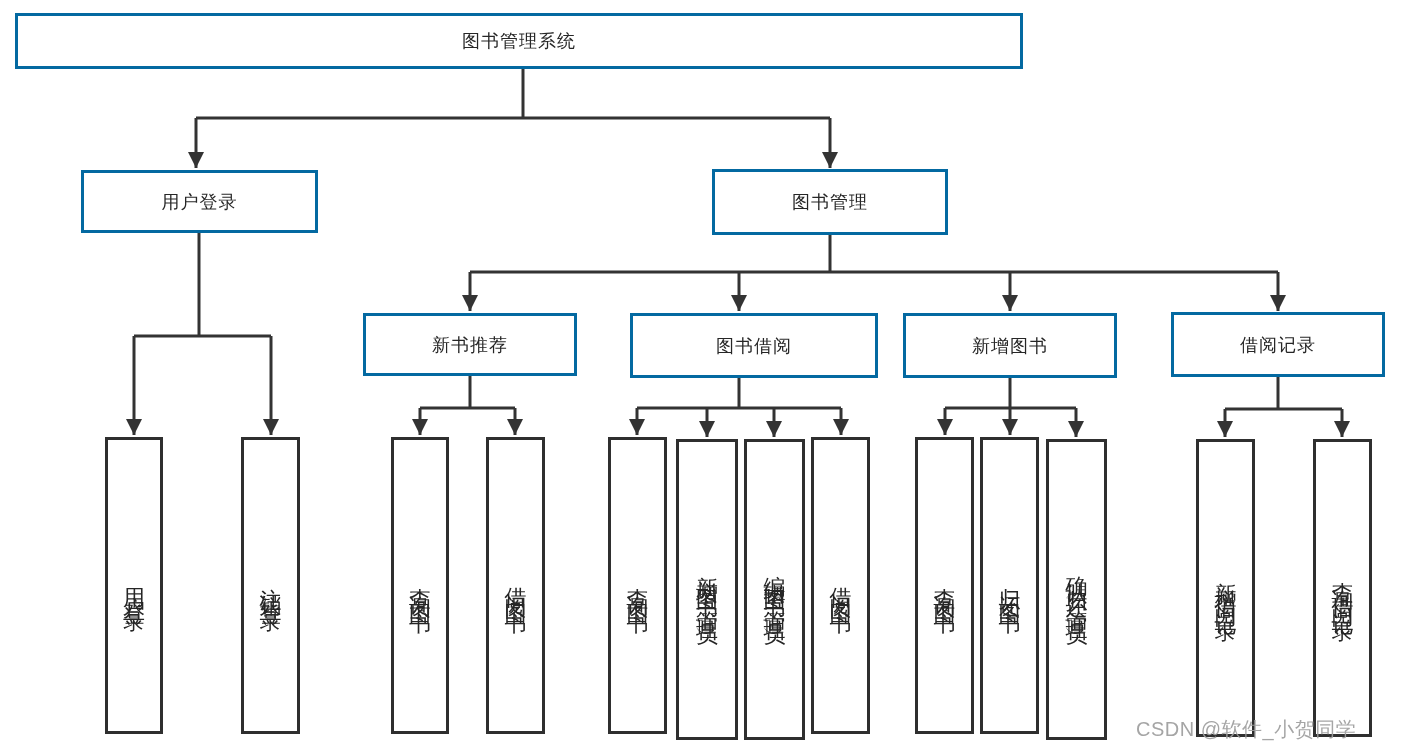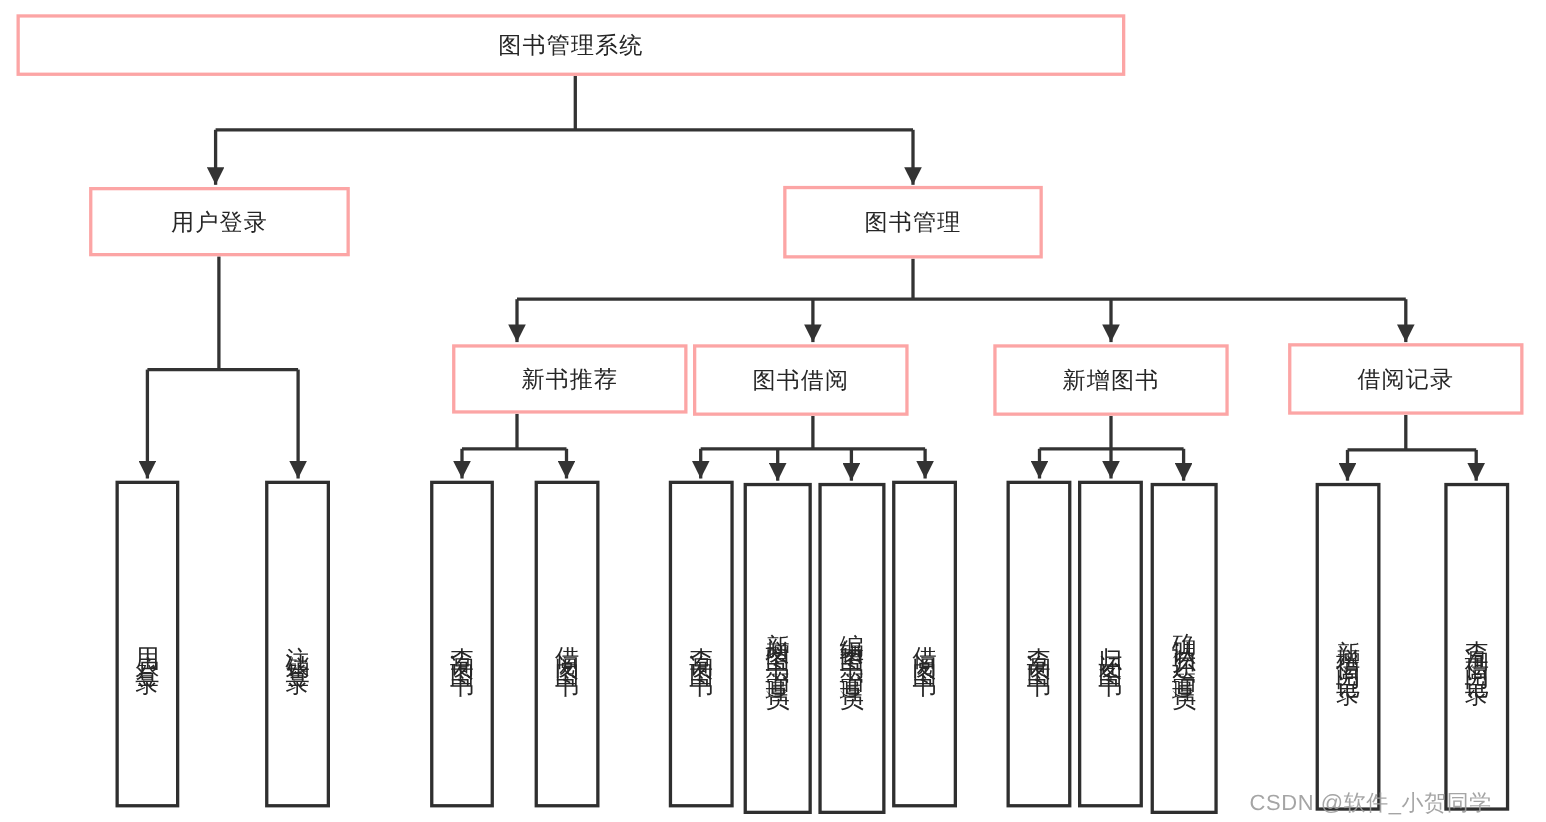--- a/index.html
+++ b/index.html
@@ -8,24 +8,24 @@
     width:1405px;height:747px;
     background:#ffffff;
     font-family:"Liberation Sans", sans-serif;
     color:#262626;
     overflow:hidden;
   }
   .wires{position:absolute;left:0;top:0;z-index:1;}
   .hbox{
     position:absolute;z-index:2;
     background:#ffffff;
-    border:3px solid #fca5a5;
+    border:3px solid #0369a1;
     box-sizing:border-box;
     display:flex;align-items:center;justify-content:center;
-    font-size:21px;letter-spacing:1px;
+    font-size:18px;letter-spacing:1px;
     color:#262626;
   }
   .vbox{
     position:absolute;z-index:2;
     background:#ffffff;
     border:3px solid #2f2f2f;
     box-sizing:border-box;
     display:flex;align-items:center;justify-content:center;
     writing-mode:vertical-rl;
     font-size:22px;letter-spacing:8px;
@@ -92,22 +92,22 @@
       <path d="M1225,409 V437" marker-end="url(#arr)"></path>
       <path d="M1342,409 V437" marker-end="url(#arr)"></path>
     </g>
   </svg>
 
   <div class="hbox" style="left:15px;top:13px;width:1008px;height:56px;">图书管理系统</div>
 
   <div class="hbox" style="left:81px;top:170px;width:237px;height:63px;">用户登录</div>
   <div class="hbox" style="left:712px;top:169px;width:236px;height:66px;">图书管理</div>
 
-  <div class="hbox" style="left:363px;top:313px;width:214px;height:63px;margin-left:48px;">新书推荐</div>
-  <div class="hbox" style="left:630px;top:313px;width:196px;height:65px;">图书借阅</div>
+  <div class="hbox" style="left:363px;top:313px;width:214px;height:63px;">新书推荐</div>
+  <div class="hbox" style="left:630px;top:313px;width:248px;height:65px;">图书借阅</div>
   <div class="hbox" style="left:903px;top:313px;width:214px;height:65px;">新增图书</div>
   <div class="hbox" style="left:1171px;top:312px;width:214px;height:65px;">借阅记录</div>
 
   <div class="vbox" style="left:105px;top:437px;width:58px;height:297px;">用户登录</div>
   <div class="vbox" style="left:241px;top:437px;width:59px;height:297px;">注销登录</div>
 
   <div class="vbox" style="left:391px;top:437px;width:58px;height:297px;">查询图书</div>
   <div class="vbox" style="left:486px;top:437px;width:59px;height:297px;">借阅图书</div>
 
   <div class="vbox" style="left:608px;top:437px;width:59px;height:297px;">查询图书</div>

